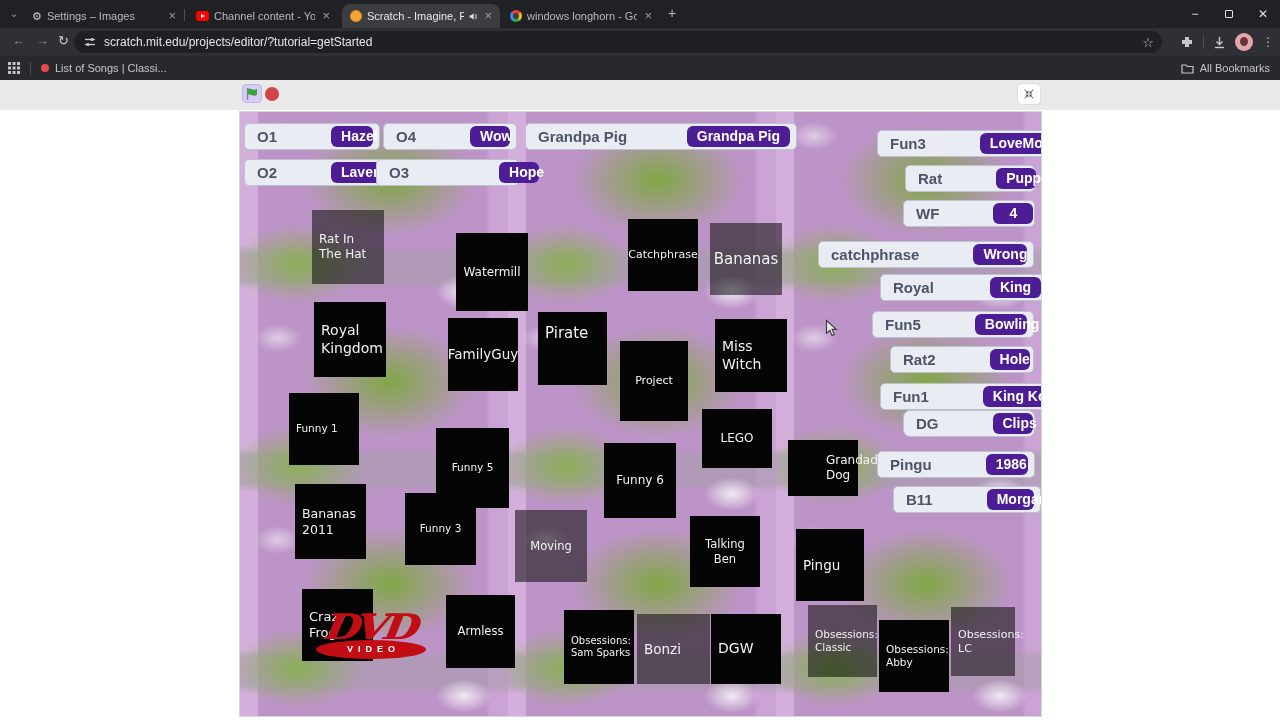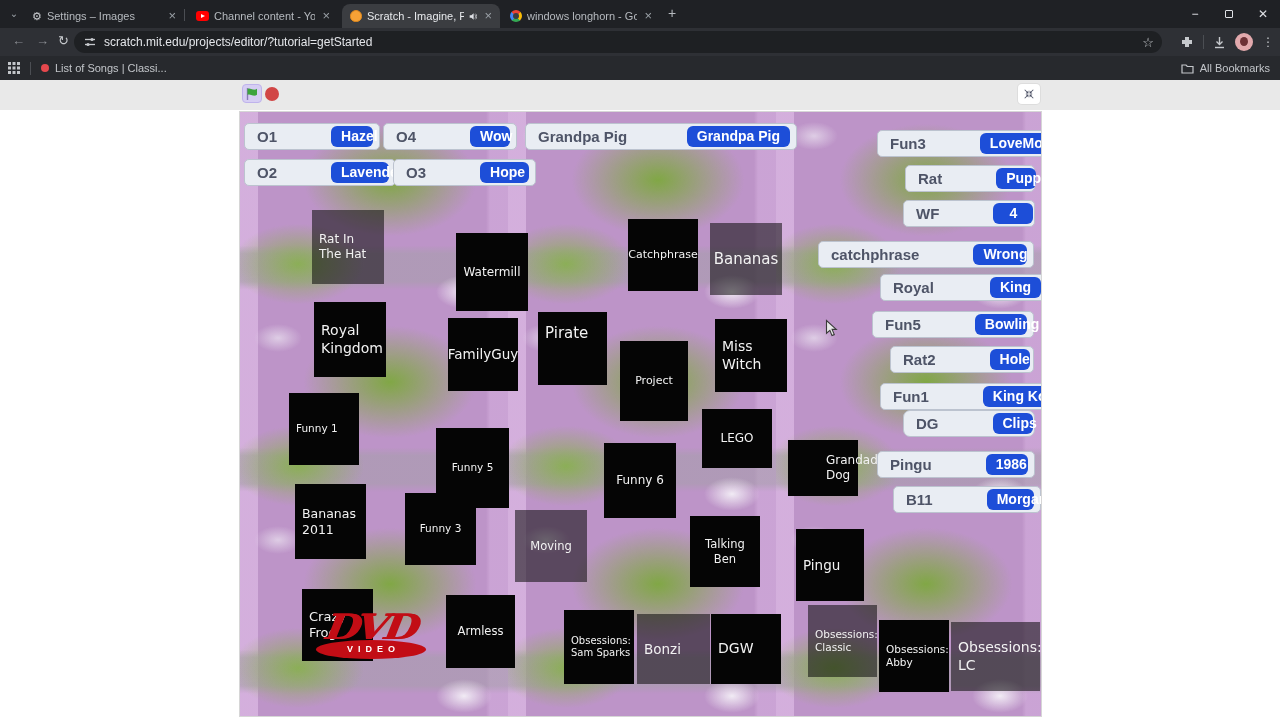--- a/index.html
+++ b/index.html
@@ -72,21 +72,21 @@
              radial-gradient(ellipse 120px 78px at 150px 68px, rgba(125,168,62,.95), rgba(125,168,62,0) 72%),
              radial-gradient(ellipse 92px 56px at 58px 152px, rgba(133,178,70,.85), rgba(133,178,70,0) 72%),
              linear-gradient(180deg, rgba(200,175,210,0) 0 66%, rgba(165,158,170,.55) 70% 84%, rgba(200,175,210,0) 88%),
              linear-gradient(90deg, rgba(216,180,224,.85) 0 18px, rgba(216,180,224,0) 18px 246px, rgba(205,166,215,.85) 250px 268px);
            background-size:268px 202px; }
 
   .monitor { position:absolute; height:27px; background:#e9edf3; border:1px solid #bcc3cf;
              border-radius:5px; display:flex; align-items:center; justify-content:space-between;
              padding:0 6px 0 12px; z-index:5; }
   .mon-label { font-weight:bold; font-size:15px; color:#4e5467; white-space:nowrap; margin-right:10px; }
-  .mon-value { background:#1d4ed8; border-radius:6px; color:#fff; font-weight:bold; font-size:14px;
+  .mon-value { background:#4c1d95; border-radius:6px; color:#fff; font-weight:bold; font-size:14px;
                height:21px; line-height:21px; padding:0 10px; min-width:40px; text-align:center;
                white-space:nowrap;margin-left:44px; }
 
   .sprite { position:absolute; color:#f2f2f2; font-family:cursive, "DejaVu Sans", sans-serif;
             display:flex; padding:6px 7px; line-height:1.25; z-index:1; }
   .sprite.solid { background:#050505; }
   .sprite.semi  { background:rgba(10,10,10,0.55); }
   .al-center { align-items:center; justify-content:center; text-align:center; }
   .al-left   { align-items:center; justify-content:flex-start; text-align:left; }
   .al-topleft{ align-items:flex-start; justify-content:flex-start; text-align:left; padding-top:12px; }
@@ -305,40 +305,40 @@
     </div>
     <div class="sprite solid al-left" style="left: 471px; top: 502px; width: 70px; height: 70px; font-size: 14px;">
       <span>DGW</span>
     </div>
     <div class="sprite semi al-left" style="left: 568px; top: 493px; width: 69px; height: 72px; font-size: 10.5px;">
       <span>Obsessions: Classic</span>
     </div>
     <div class="sprite solid al-left" style="left: 639px; top: 508px; width: 70px; height: 72px; font-size: 10.5px;">
       <span>Obsessions: Abby</span>
     </div>
-    <div class="sprite semi al-left" style="left: 711px; top: 510px; width: 89px; height: 69px; font-size: 14px;">
+    <div class="sprite semi al-left" style="left: 711px; top: 495px; width: 64px; height: 69px; font-size: 11px;">
       <span>Obsessions: LC</span>
     </div>
     <div class="monitor" style="left: 4px; top: 11px; width: 136px;">
       <span class="mon-label">O1</span>
       <span class="mon-value">Hazel</span>
     </div>
     <div class="monitor" style="left: 143px; top: 11px; width: 134px;">
       <span class="mon-label">O4</span>
       <span class="mon-value">Wow</span>
     </div>
     <div class="monitor" style="left: 285px; top: 11px; width: 272px;">
       <span class="mon-label">Grandpa Pig</span>
       <span class="mon-value">Grandpa Pig</span>
     </div>
     <div class="monitor" style="left: 4px; top: 47px; width: 152px;">
       <span class="mon-label">O2</span>
       <span class="mon-value">Lavende</span>
     </div>
-    <div class="monitor" style="left: 153px; top: 47px; width: 143px;">
+    <div class="monitor" style="left: 136px; top: 47px; width: 143px; gap: 36px;">
       <span class="mon-label">O3</span>
       <span class="mon-value">Hope</span>
     </div>
     <div class="monitor" style="left: 637px; top: 18px; width: 190px;">
       <span class="mon-label">Fun3</span>
       <span class="mon-value">LoveMon</span>
     </div>
     <div class="monitor" style="left: 665px; top: 53px; width: 130px;">
       <span class="mon-label">Rat</span>
       <span class="mon-value">Puppy</span>

